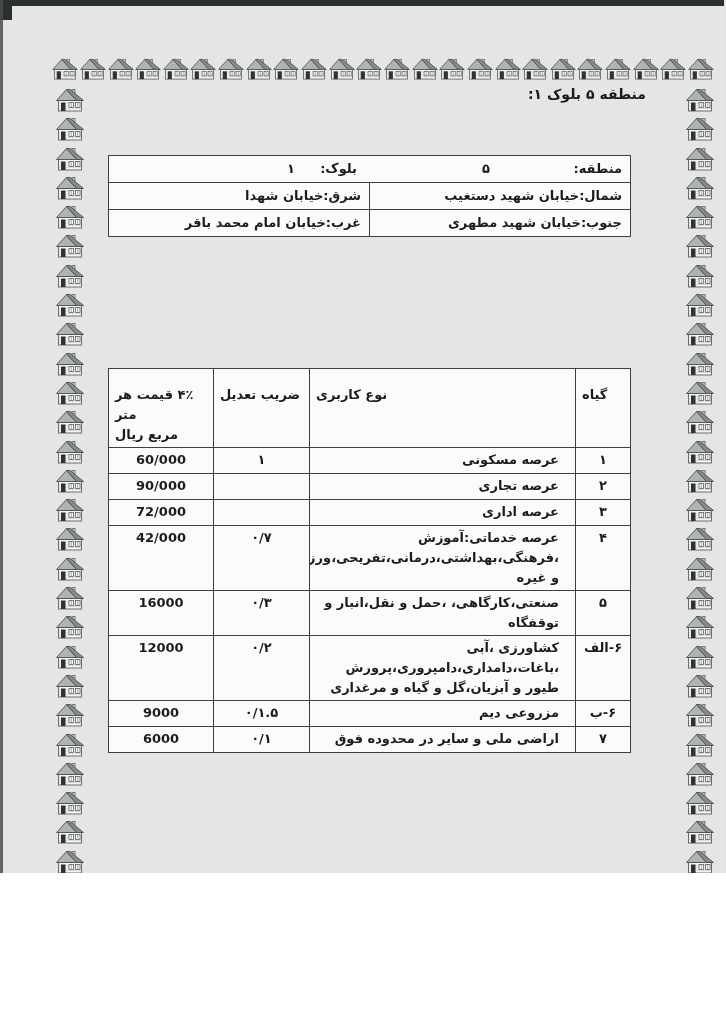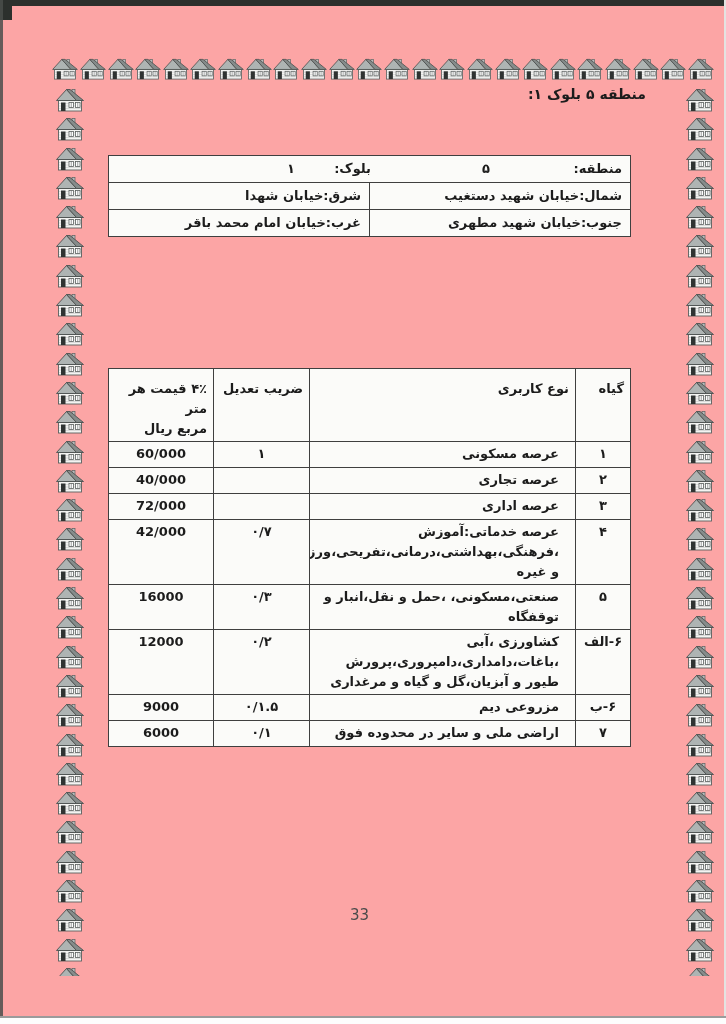--- a/index.html
+++ b/index.html
@@ -1,19 +1,19 @@
 <!DOCTYPE html>
 <html lang="fa"><head>
 <meta charset="utf-8">
 <style>
   html,body{margin:0;padding:0;background:#ffffff;}
   .page{
     position:relative;
-    width:726px;height:1024px;
-    background:#fca5a5;
+    width:726px;height:873px;
+    background:#e5e5e5;
     overflow:hidden;
     font-family:"DejaVu Sans","Liberation Sans",sans-serif;
     color:#1c1c1c;
     direction:rtl;
   }
   
   .edge-top{position:absolute;top:0;left:0;right:0;height:6px;background:#2c302d;}
   .corner-tl{position:absolute;top:0;left:0;width:12px;height:20px;background:#2c302d;}
   .edge-left{position:absolute;top:0;left:0;width:3px;height:1017px;background:#4a4e4b;opacity:.85;}
   .edge-right{position:absolute;top:0;right:0;width:2px;height:1017px;background:#e3e3e1;}
@@ -37,27 +37,27 @@
   table{border-collapse:collapse;table-layout:fixed;}
   td{border:1px solid #3f3f3f;font-size:13px;font-weight:700;line-height:20px;overflow:hidden;}
 
   
   .info-table{position:absolute;top:155px;right:95px;width:523px;background:#fbfbf9;}
   .info-table td{padding:2px 8px;text-align:right;vertical-align:middle;height:22px;}
   .info-row1-cell{position:relative;height:24px;}
   .info-row1-cell span{position:absolute;top:3px;white-space:nowrap;}
   .pos-region-label{right:8px;}
   .pos-region-value{right:140px;}
-  .pos-block-label{right:259px;}
+  .pos-block-label{right:273px;}
   .pos-block-value{right:335px;}
 
   
   .price-table{position:absolute;top:368px;right:95px;width:523px;background:#fbfbf9;}
   .price-table td{vertical-align:top;padding:2px 6px;}
-  .price-table .h td{height:46px;text-align:right;padding-top:10px;}
+  .price-table .h td{height:46px;text-align:left;padding-top:16px;}
   .price-table .c-row{text-align:center;width:55px;}
   .price-table .c-usage{text-align:right;width:266px;white-space:pre-wrap;padding-right:16px;}
   .price-table .c-coef{text-align:center;width:96px;}
   .price-table .c-price{text-align:center;width:105px;}
   .price-table tbody td{height:21px;margin-top:8px;}
 
   .page-number{
     position:absolute;top:906px;left:350px;
     font-size:15px;font-weight:400;color:#4a4a4a;direction:ltr;
   }
@@ -401,39 +401,39 @@
         <tr>
           <td class="c-row">۱</td>
           <td class="c-usage">عرصه مسکونی</td>
           <td class="c-coef">۱</td>
           <td class="c-price">60/000</td>
         </tr>
         <tr>
           <td class="c-row">۲</td>
           <td class="c-usage">عرصه تجاری</td>
           <td class="c-coef"></td>
-          <td class="c-price">40/000</td>
+          <td class="c-price">90/000</td>
         </tr>
         <tr>
           <td class="c-row">۳</td>
           <td class="c-usage">عرصه اداری</td>
           <td class="c-coef"></td>
           <td class="c-price">72/000</td>
         </tr>
         <tr>
           <td class="c-row">۴</td>
           <td class="c-usage">عرصه خدماتی:آموزش
 ،فرهنگی،بهداشتی،درمانی،تفریحی،ورزشی،گردشگری
 و غیره</td>
           <td class="c-coef">۰/۷</td>
           <td class="c-price">42/000</td>
         </tr>
         <tr>
           <td class="c-row">۵</td>
-          <td class="c-usage">صنعتی،مسکونی، ،حمل و نقل،انبار و توقفگاه</td>
+          <td class="c-usage">صنعتی،کارگاهی، ،حمل و نقل،انبار و توقفگاه</td>
           <td class="c-coef">۰/۳</td>
           <td class="c-price">16000</td>
         </tr>
         <tr>
           <td class="c-row">۶-الف</td>
           <td class="c-usage">کشاورزی ،آبی ،باغات،دامداری،دامپروری،پرورش
 طیور و آبزیان،گل و گیاه و مرغداری</td>
           <td class="c-coef">۰/۲</td>
           <td class="c-price">12000</td>
         </tr>

